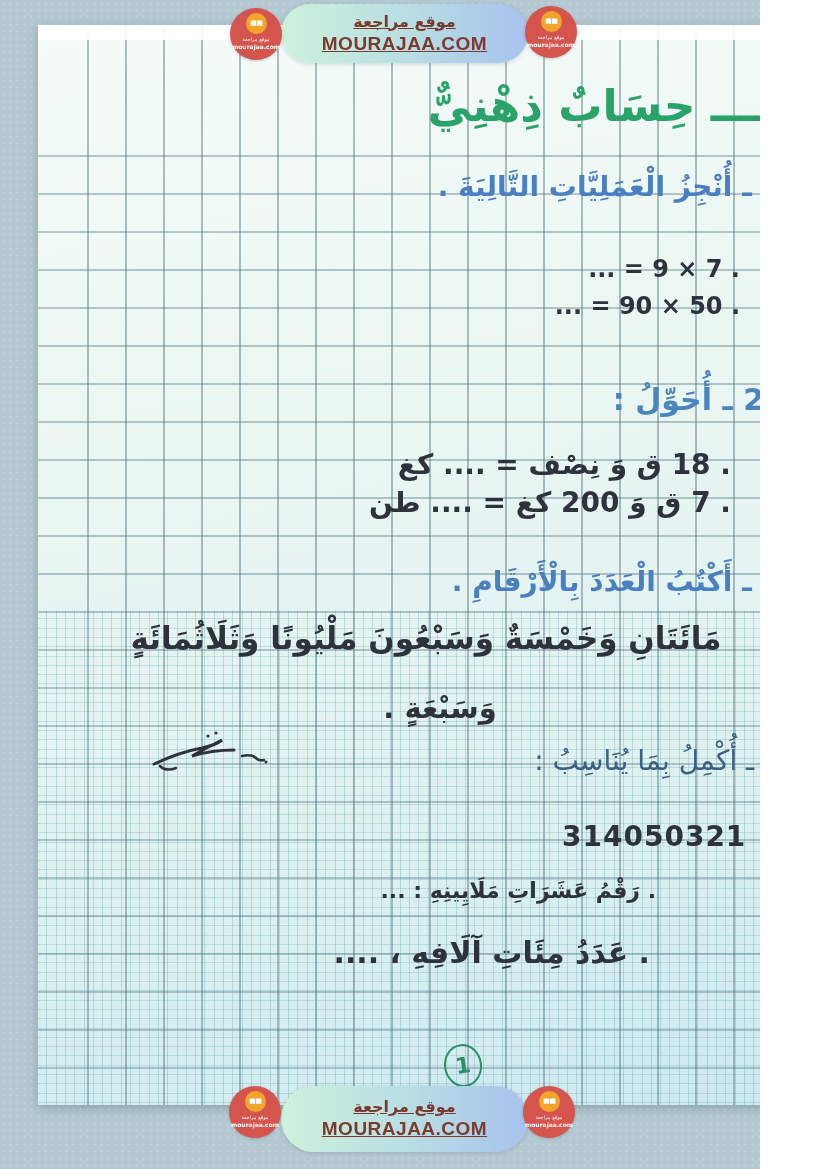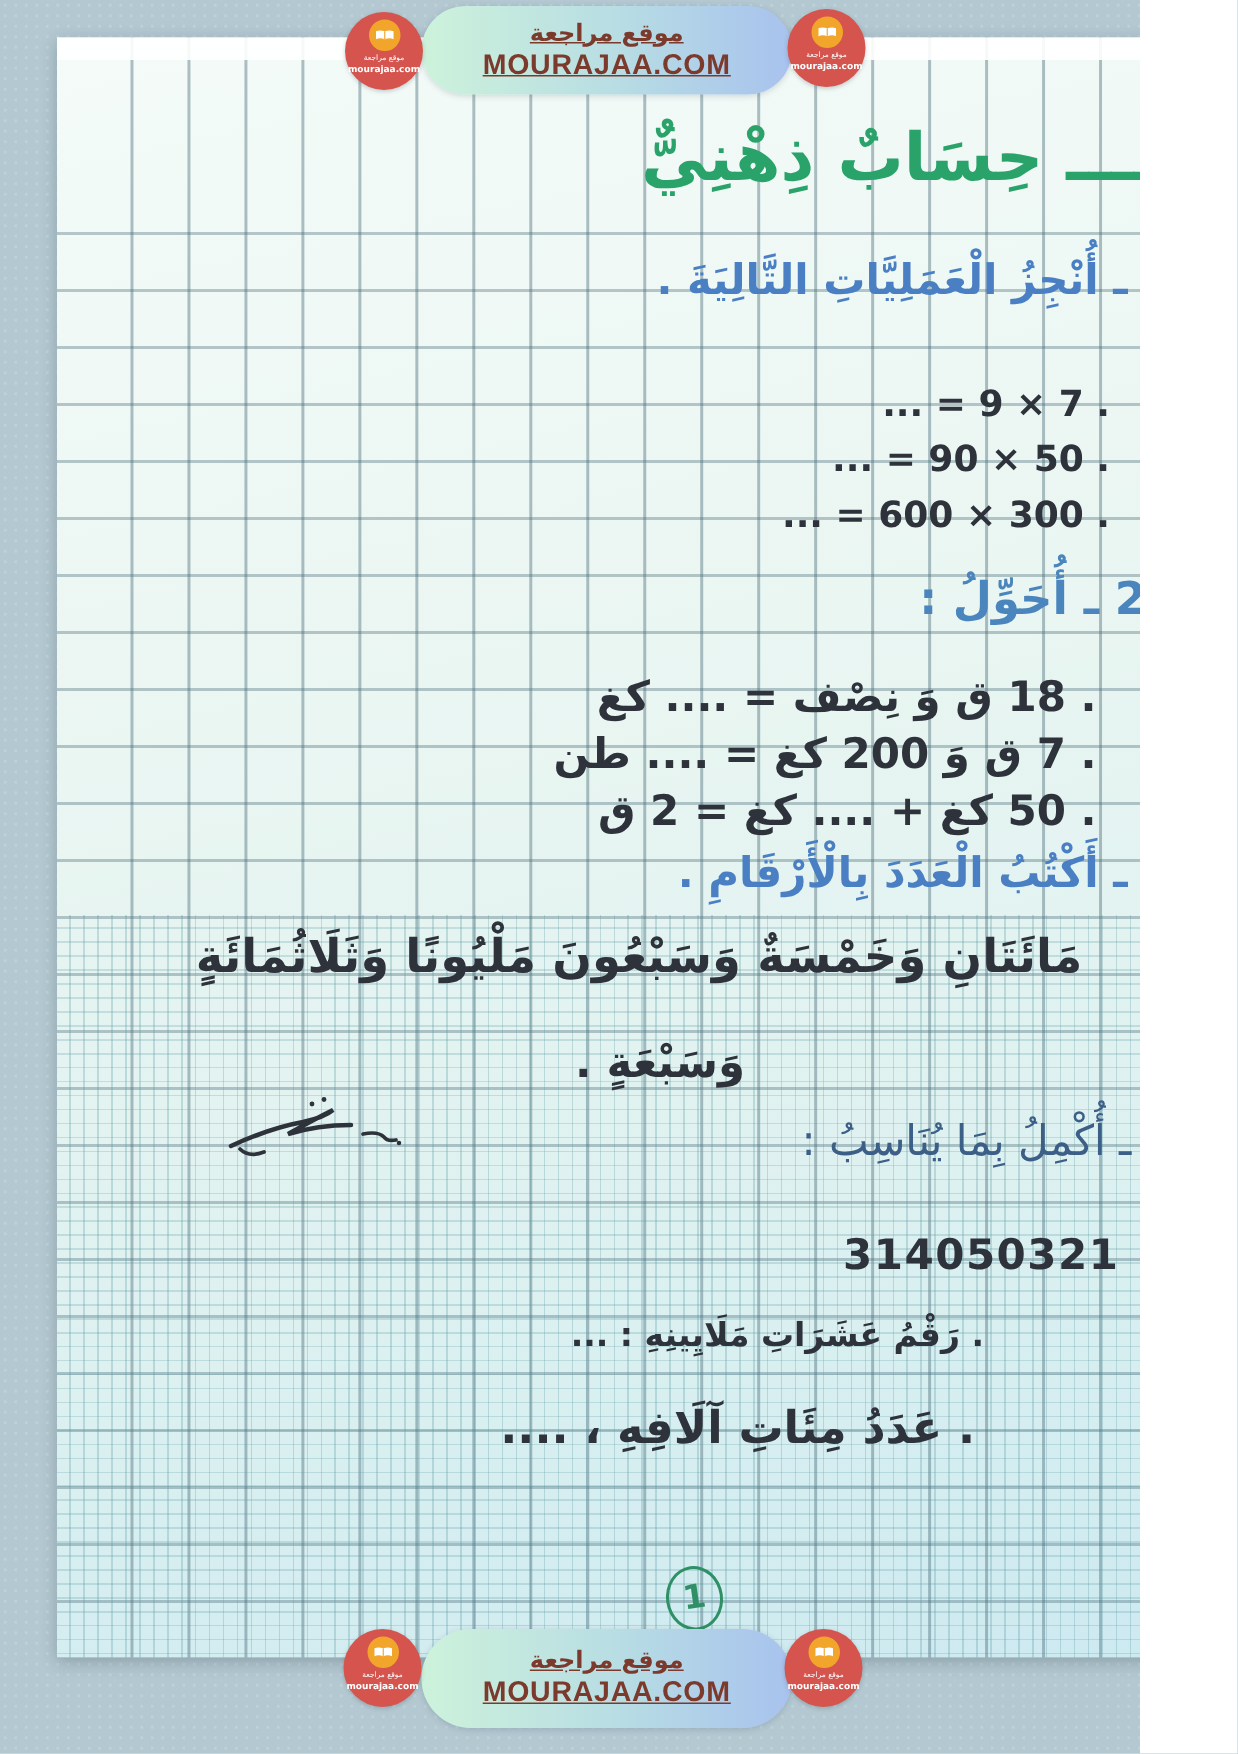--- a/index.html
+++ b/index.html
@@ -105,28 +105,26 @@
     <span class="badge-l1">موقع مراجعة</span>
     <span class="badge-l2">mourajaa.com</span>
   </div>
 
   <div class="hw rtl title">ـــــ حِسَابٌ ذِهْنِيٌّ</div>
 
   <div class="hw rtl sec1 h-blue">5 ـ أُنْجِزُ الْعَمَلِيَّاتِ التَّالِيَةَ .</div>
   <div class="hw ops">
     <div>... = 9 × 7 .</div>
     <div>... = 90 × 50 .</div>
-    <div>... = 600 × 300 .</div>
   </div>
 
   <div class="hw rtl sec2 h-blue">2 ـ أُحَوِّلُ :</div>
   <div class="hw rtl conv">
     <div>. 18 ق وَ نِصْف = .... كغ</div>
     <div>. 7 ق وَ 200 كغ = .... طن</div>
-    <div>. 50 كغ + .... كغ = 2 ق</div>
   </div>
 
   <div class="hw rtl sec3 h-blue">3 ـ أَكْتُبُ الْعَدَدَ بِالْأَرْقَامِ .</div>
   <div class="hw rtl words1">مَائَتَانِ وَخَمْسَةٌ وَسَبْعُونَ مَلْيُونًا وَثَلَاثُمَائَةٍ</div>
   <div class="hw rtl words2">وَسَبْعَةٍ .</div>
 
   <svg class="signature" viewBox="0 0 118 54">
     <path d="M4 38 Q30 26 52 22 Q66 19 72 14 Q60 20 42 30 Q62 24 84 24" fill="none" stroke="#2e323b" stroke-width="3" stroke-linecap="round"></path>
     <path d="M10 40 q6 6 16 2" fill="none" stroke="#2e323b" stroke-width="2.5" stroke-linecap="round"></path>
     <circle cx="58" cy="10" r="1.6" fill="#2e323b"></circle>

